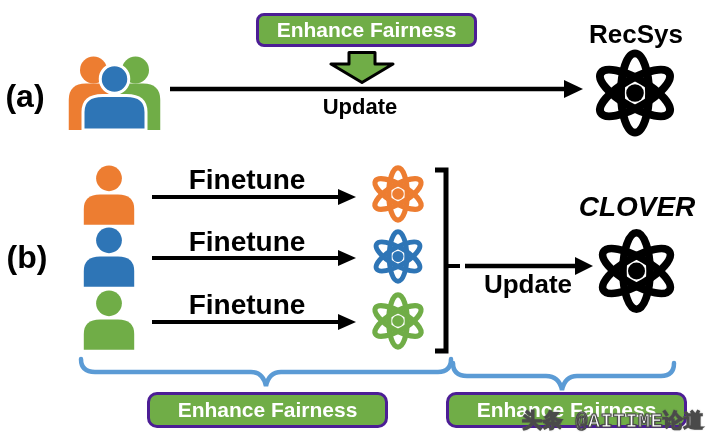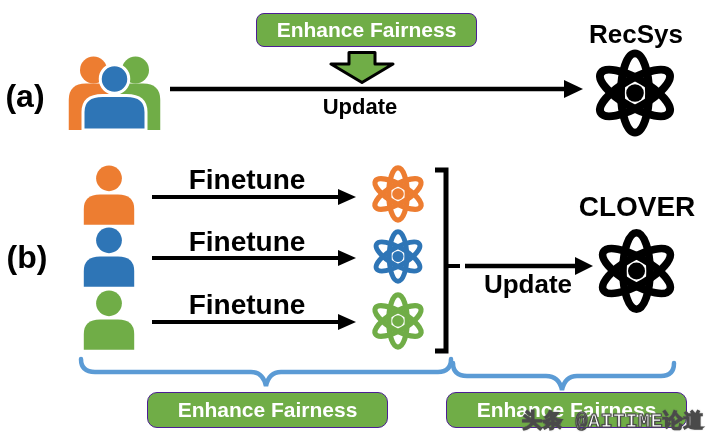--- a/index.html
+++ b/index.html
@@ -5,21 +5,21 @@
   html,body{margin:0;padding:0;background:#fff;}
   .canvas{
     position:relative;width:706px;height:443px;background:#ffffff;overflow:hidden;
     font-family:"Liberation Sans",sans-serif;font-weight:bold;color:#000;
   }
   .abs{position:absolute;}
   .lbl{position:absolute;text-align:center;line-height:1.05;white-space:nowrap;}
   .overlay{position:absolute;left:0;top:0;pointer-events:none;}
   .gbox{
     position:absolute;display:flex;align-items:center;justify-content:center;
-    background:#70AD47;border:1px solid #4c1d95;color:#fff;font-size:21px;
+    background:#70AD47;border:3px solid #4c1d95;color:#fff;font-size:21px;
     box-sizing:border-box;white-space:nowrap;
   }
   .gbox.top{left:256px;top:13px;width:221px;height:34px;border-radius:8px;}
   .gbox.b1{left:147px;top:392px;width:241px;height:36px;border-radius:10px;}
   .gbox.b2{left:446px;top:392px;width:241px;height:36px;border-radius:10px;}
   .watermark{
     position:absolute;right:2px;top:407px;font-size:20px;color:#fff;white-space:nowrap;
     -webkit-text-stroke:1.2px #4a4a4a;
     text-shadow:0 0 2px #4a4a4a;
     letter-spacing:0.5px;
@@ -152,21 +152,21 @@
     <g fill="none" stroke-width="9" stroke="#70AD47">
       <ellipse cx="50" cy="50" rx="16" ry="45"></ellipse>
       <ellipse cx="50" cy="50" rx="16" ry="45" transform="rotate(60 50 50)"></ellipse>
       <ellipse cx="50" cy="50" rx="16" ry="45" transform="rotate(120 50 50)"></ellipse>
     </g>
     <circle cx="50" cy="50" r="10" fill="#70AD47"></circle>
   </svg>
 
   <div class="lbl" style="left:468px;top:271px;width:120px;font-size:26px;">Update</div>
 
-  <div class="lbl" style="left:572px;top:192px;width:130px;font-size:28px;">CLOVER</div>
+  <div class="lbl" style="left:572px;top:192px;width:130px;font-size:28px;font-style:italic;">CLOVER</div>
 
   <svg class="abs" style="left:594px;top:228px" width="85" height="86" viewBox="0 0 100 100">
     <g fill="none" stroke-width="9" stroke="#000">
       <ellipse cx="50" cy="50" rx="16" ry="45"></ellipse>
       <ellipse cx="50" cy="50" rx="16" ry="45" transform="rotate(60 50 50)"></ellipse>
       <ellipse cx="50" cy="50" rx="16" ry="45" transform="rotate(120 50 50)"></ellipse>
     </g>
     <circle cx="50" cy="50" r="10" fill="#000"></circle>
   </svg>
 

